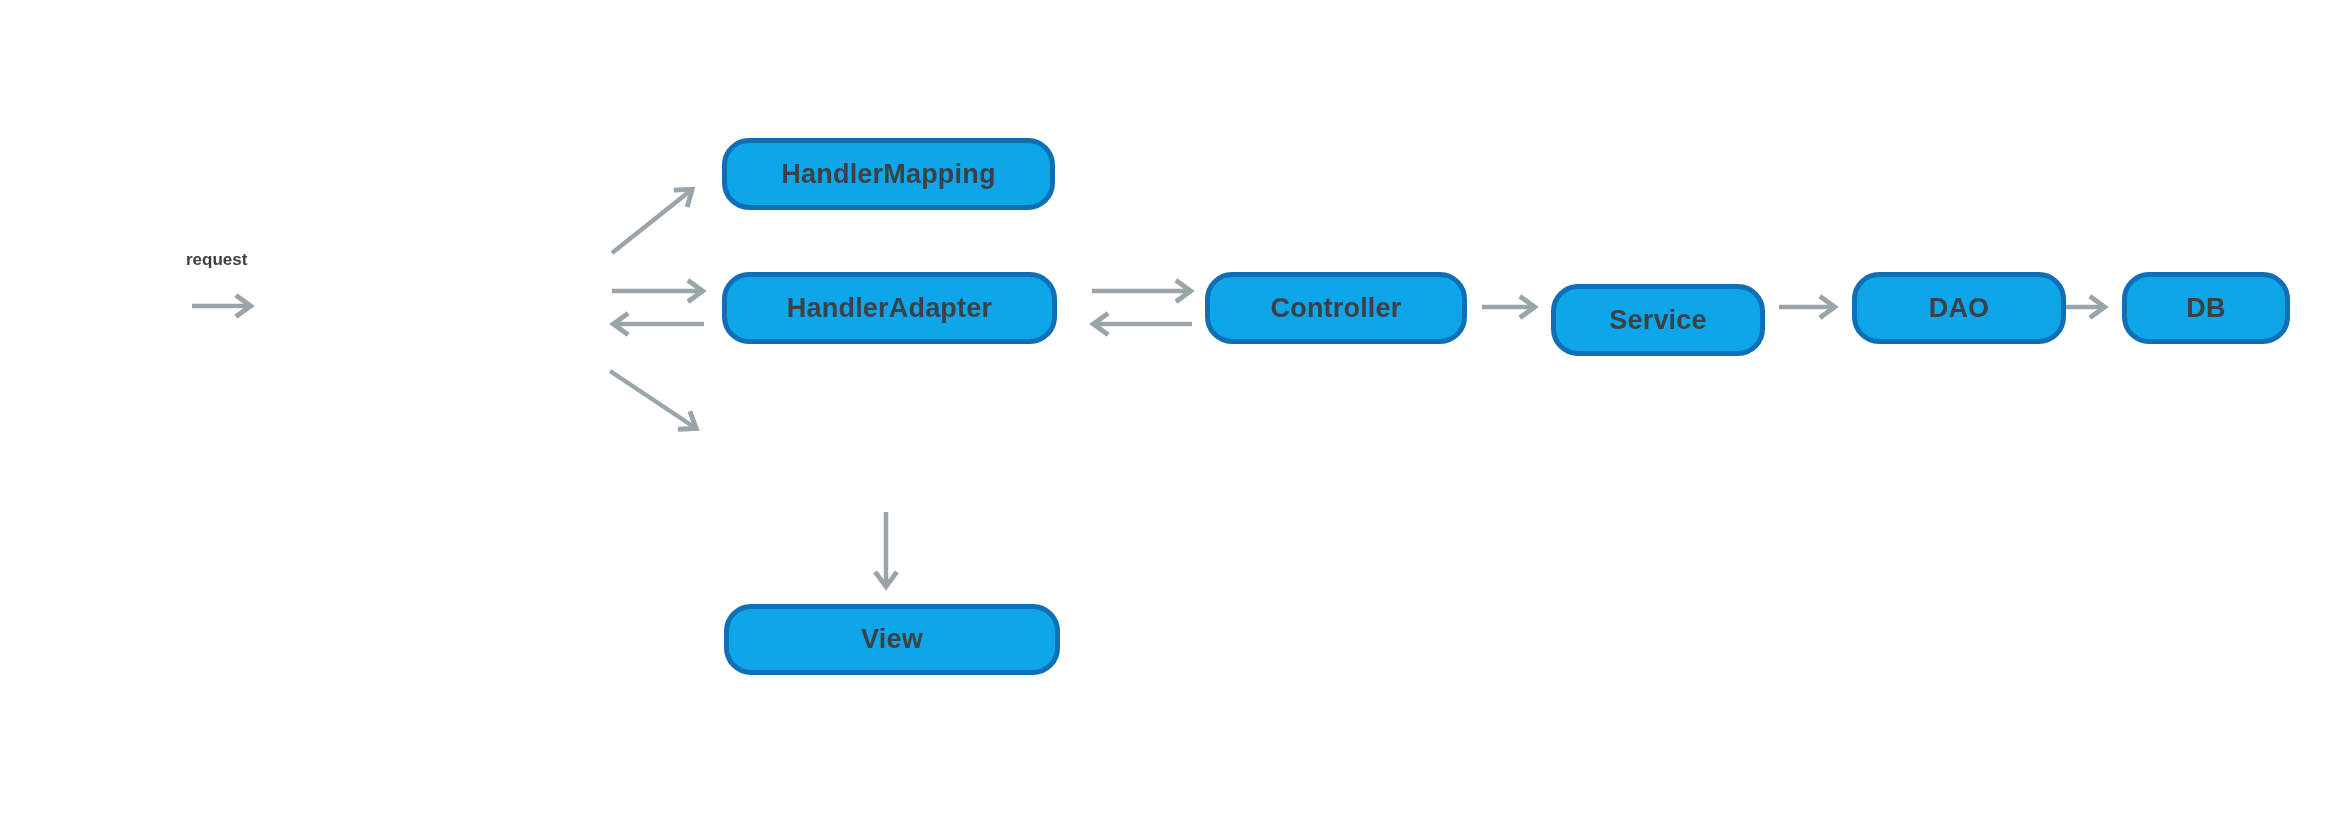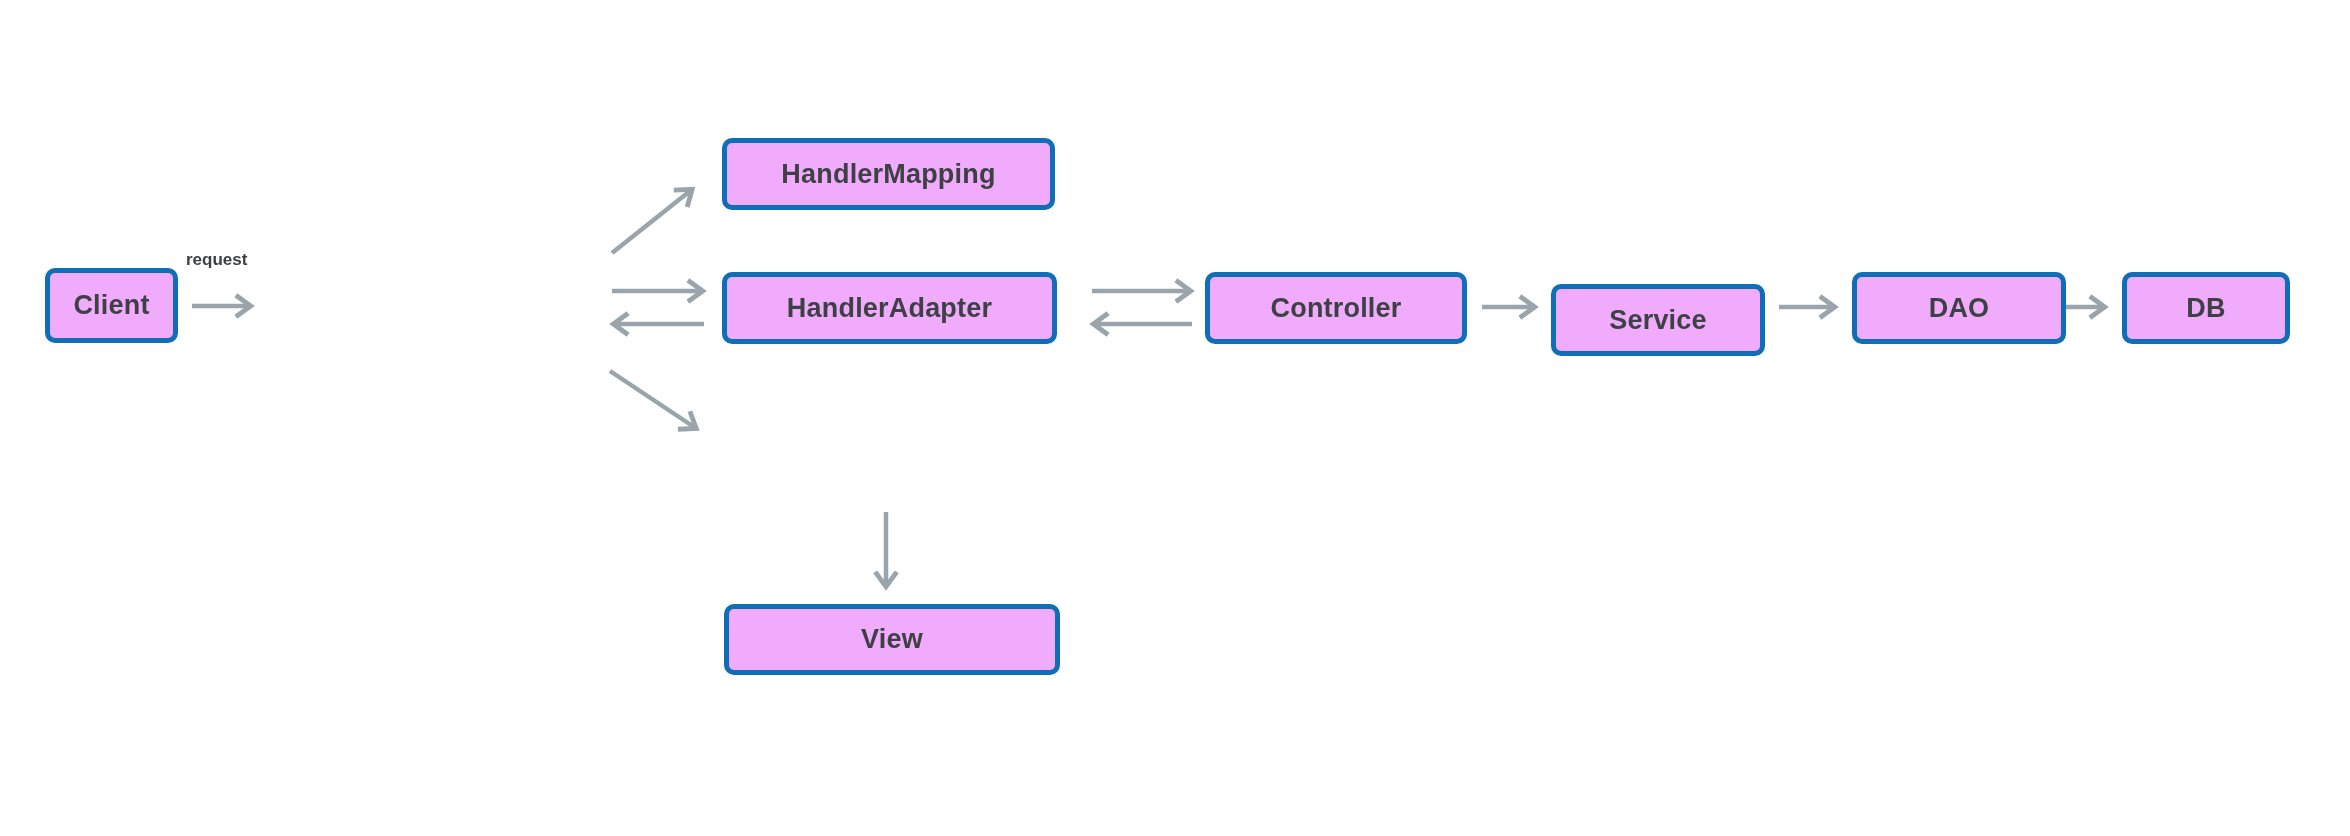--- a/index.html
+++ b/index.html
@@ -34,23 +34,23 @@
     stroke-width: 4.5;
     fill: none;
   }
   .arrowhead-path {
     stroke: var(--arrow-color);
     fill: none;
   }
   .node {
     position: absolute;
     box-sizing: border-box;
-    background: #f0abfc;
+    background: #0ea5e9;
     border: 5px solid var(--box-border);
-    border-radius: 10px;
+    border-radius: 27px;
     display: flex;
     align-items: center;
     justify-content: center;
     color: var(--text-color);
     font-size: 27px;
     font-weight: 600;
     letter-spacing: 0.2px;
     white-space: nowrap;
   }
   .edge-label {
@@ -80,23 +80,20 @@
     <line class="arrow-line" x1="886" y1="512" x2="886" y2="584" marker-end="url(#arrowhead)"></line>
     <line class="arrow-line" x1="1092" y1="291" x2="1188" y2="291" marker-end="url(#arrowhead)"></line>
     <line class="arrow-line" x1="1192" y1="324" x2="1096" y2="324" marker-end="url(#arrowhead)"></line>
     <line class="arrow-line" x1="1482" y1="307" x2="1532" y2="307" marker-end="url(#arrowhead)"></line>
     <line class="arrow-line" x1="1779" y1="307" x2="1832" y2="307" marker-end="url(#arrowhead)"></line>
     <line class="arrow-line" x1="2043" y1="307" x2="2102" y2="307" marker-end="url(#arrowhead)"></line>
   </svg>
 
   <div class="edge-label" style="left:186px; top:250px; width:76px;">request</div>
 
-  <div class="node" style="left:45px;  top:268px; width:133px; height:75px;">
-    <span>Client</span>
-  </div>
 
 
   <div class="node" style="left:722px; top:138px; width:333px; height:72px;">
     <span>HandlerMapping</span>
   </div>
 
   <div class="node" style="left:722px; top:272px; width:335px; height:72px;">
     <span>HandlerAdapter</span>
   </div>
 

